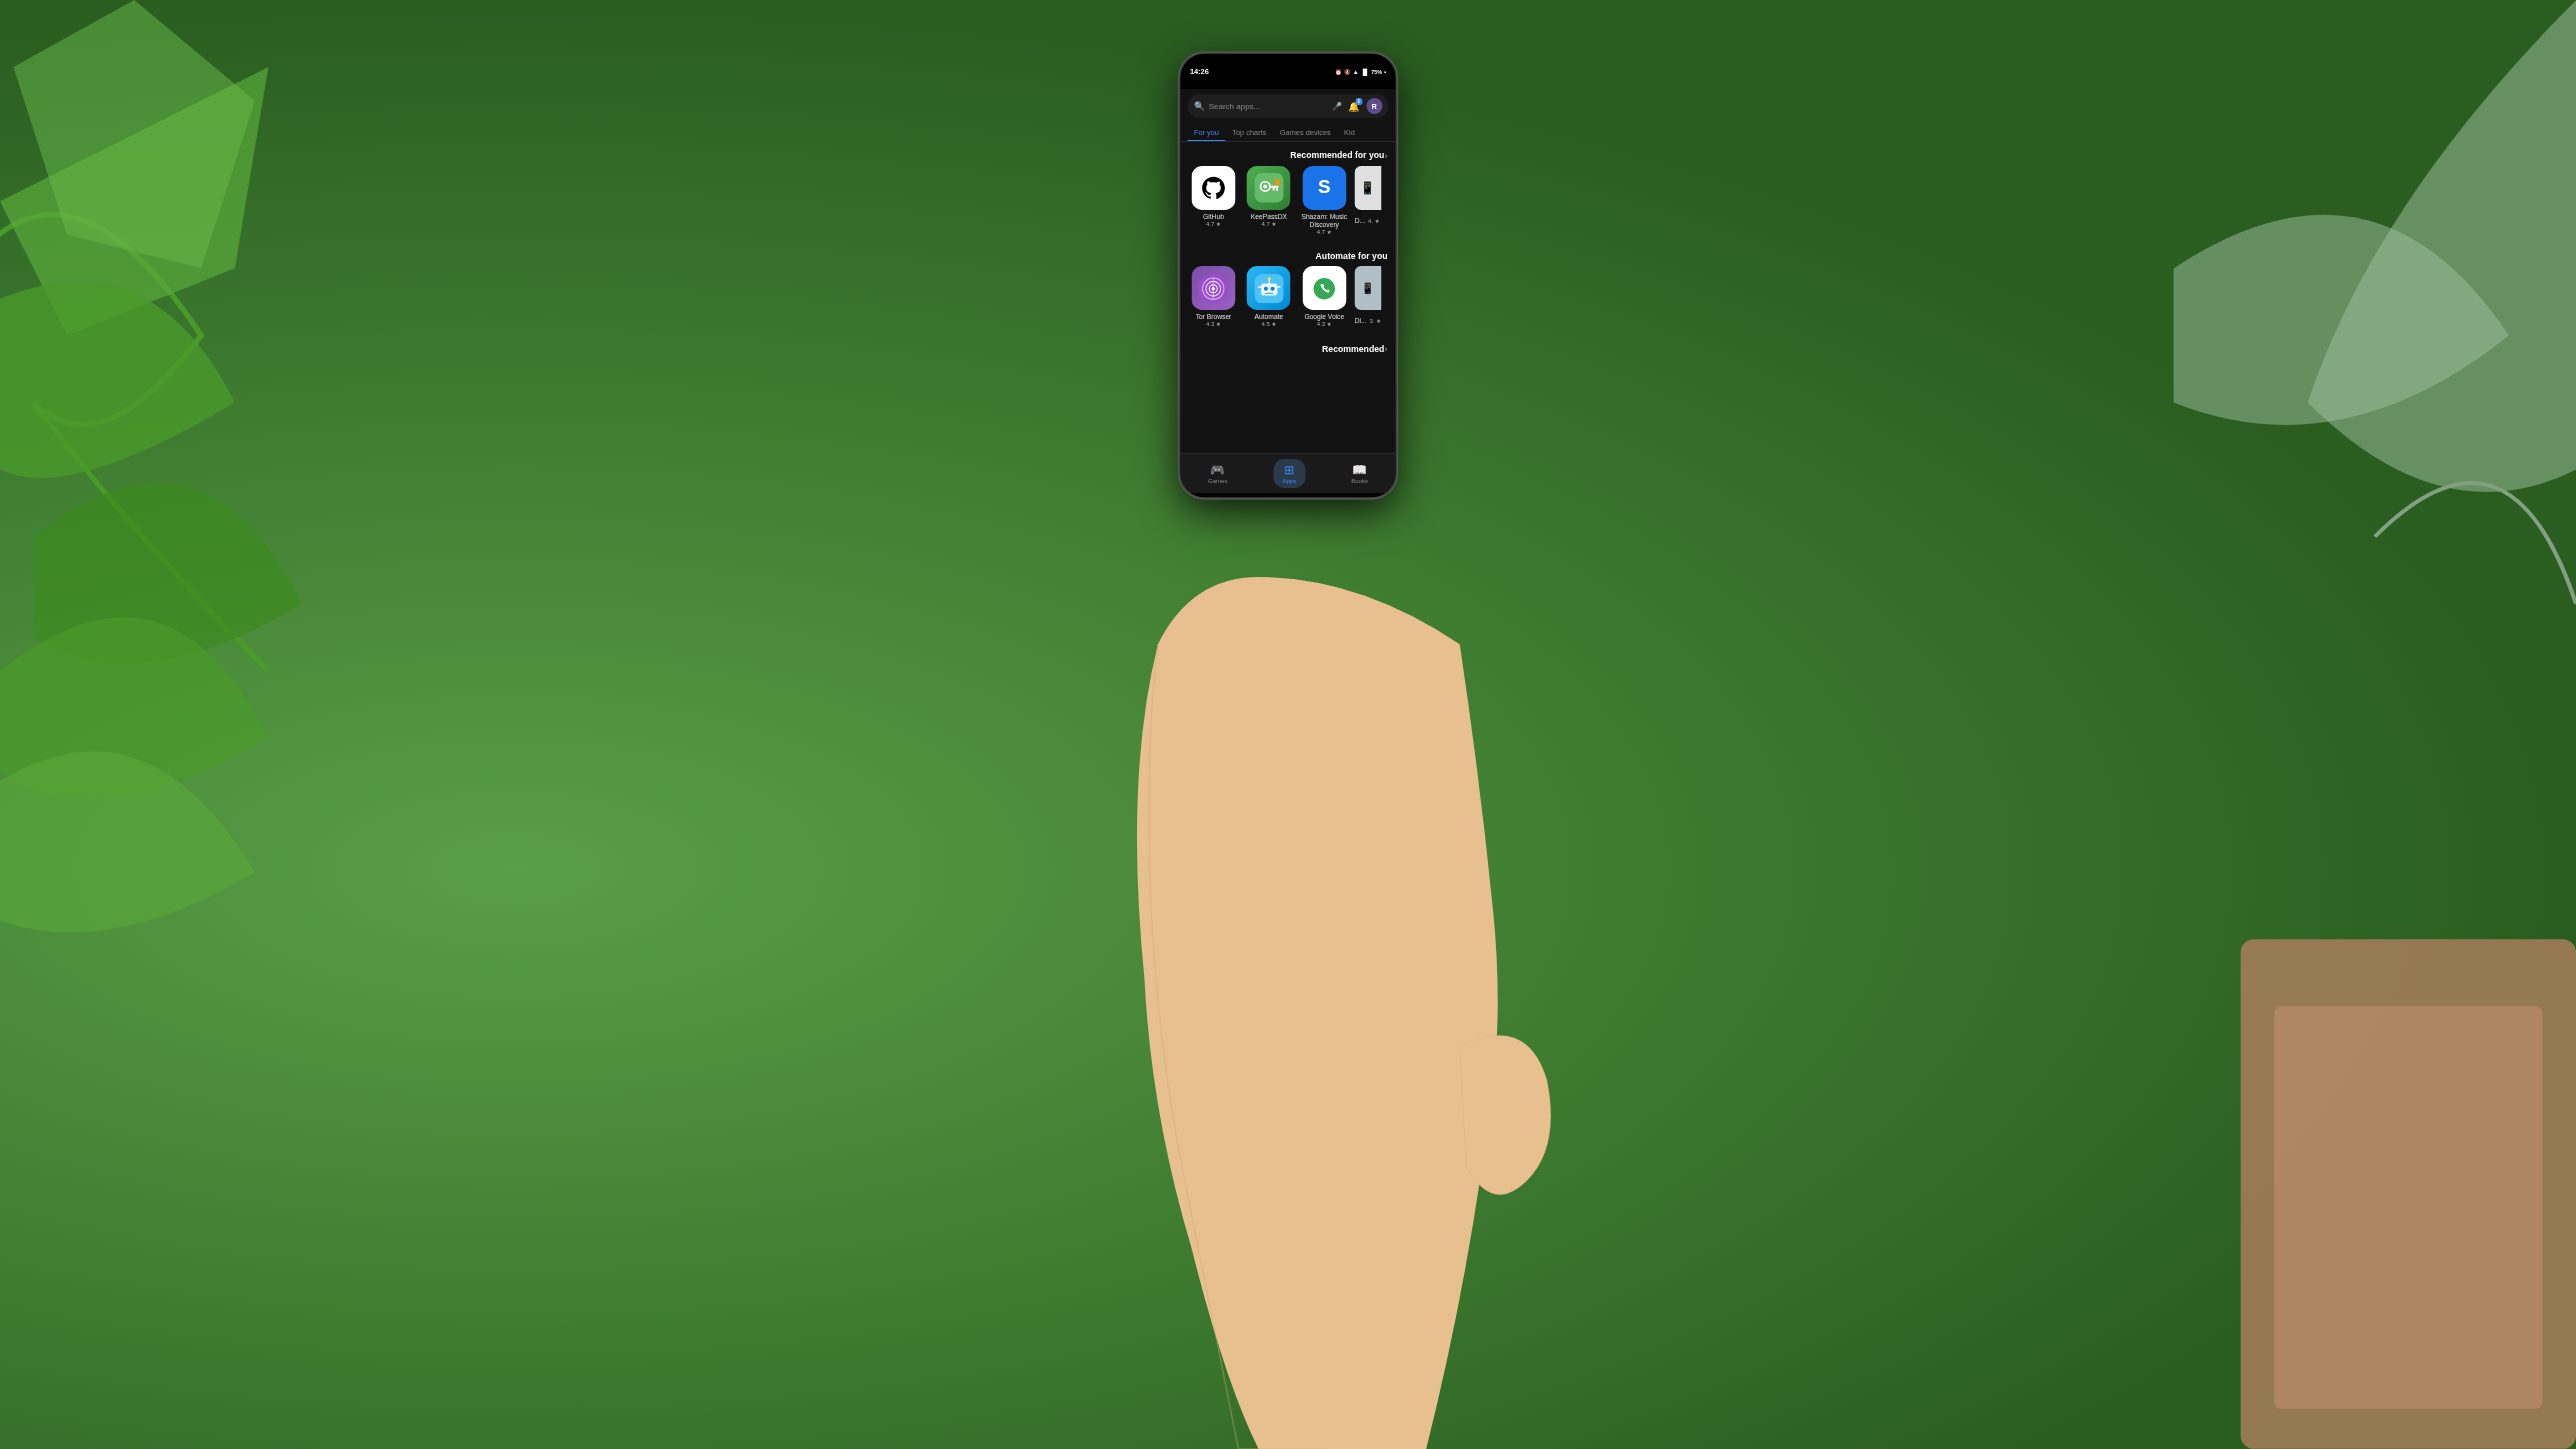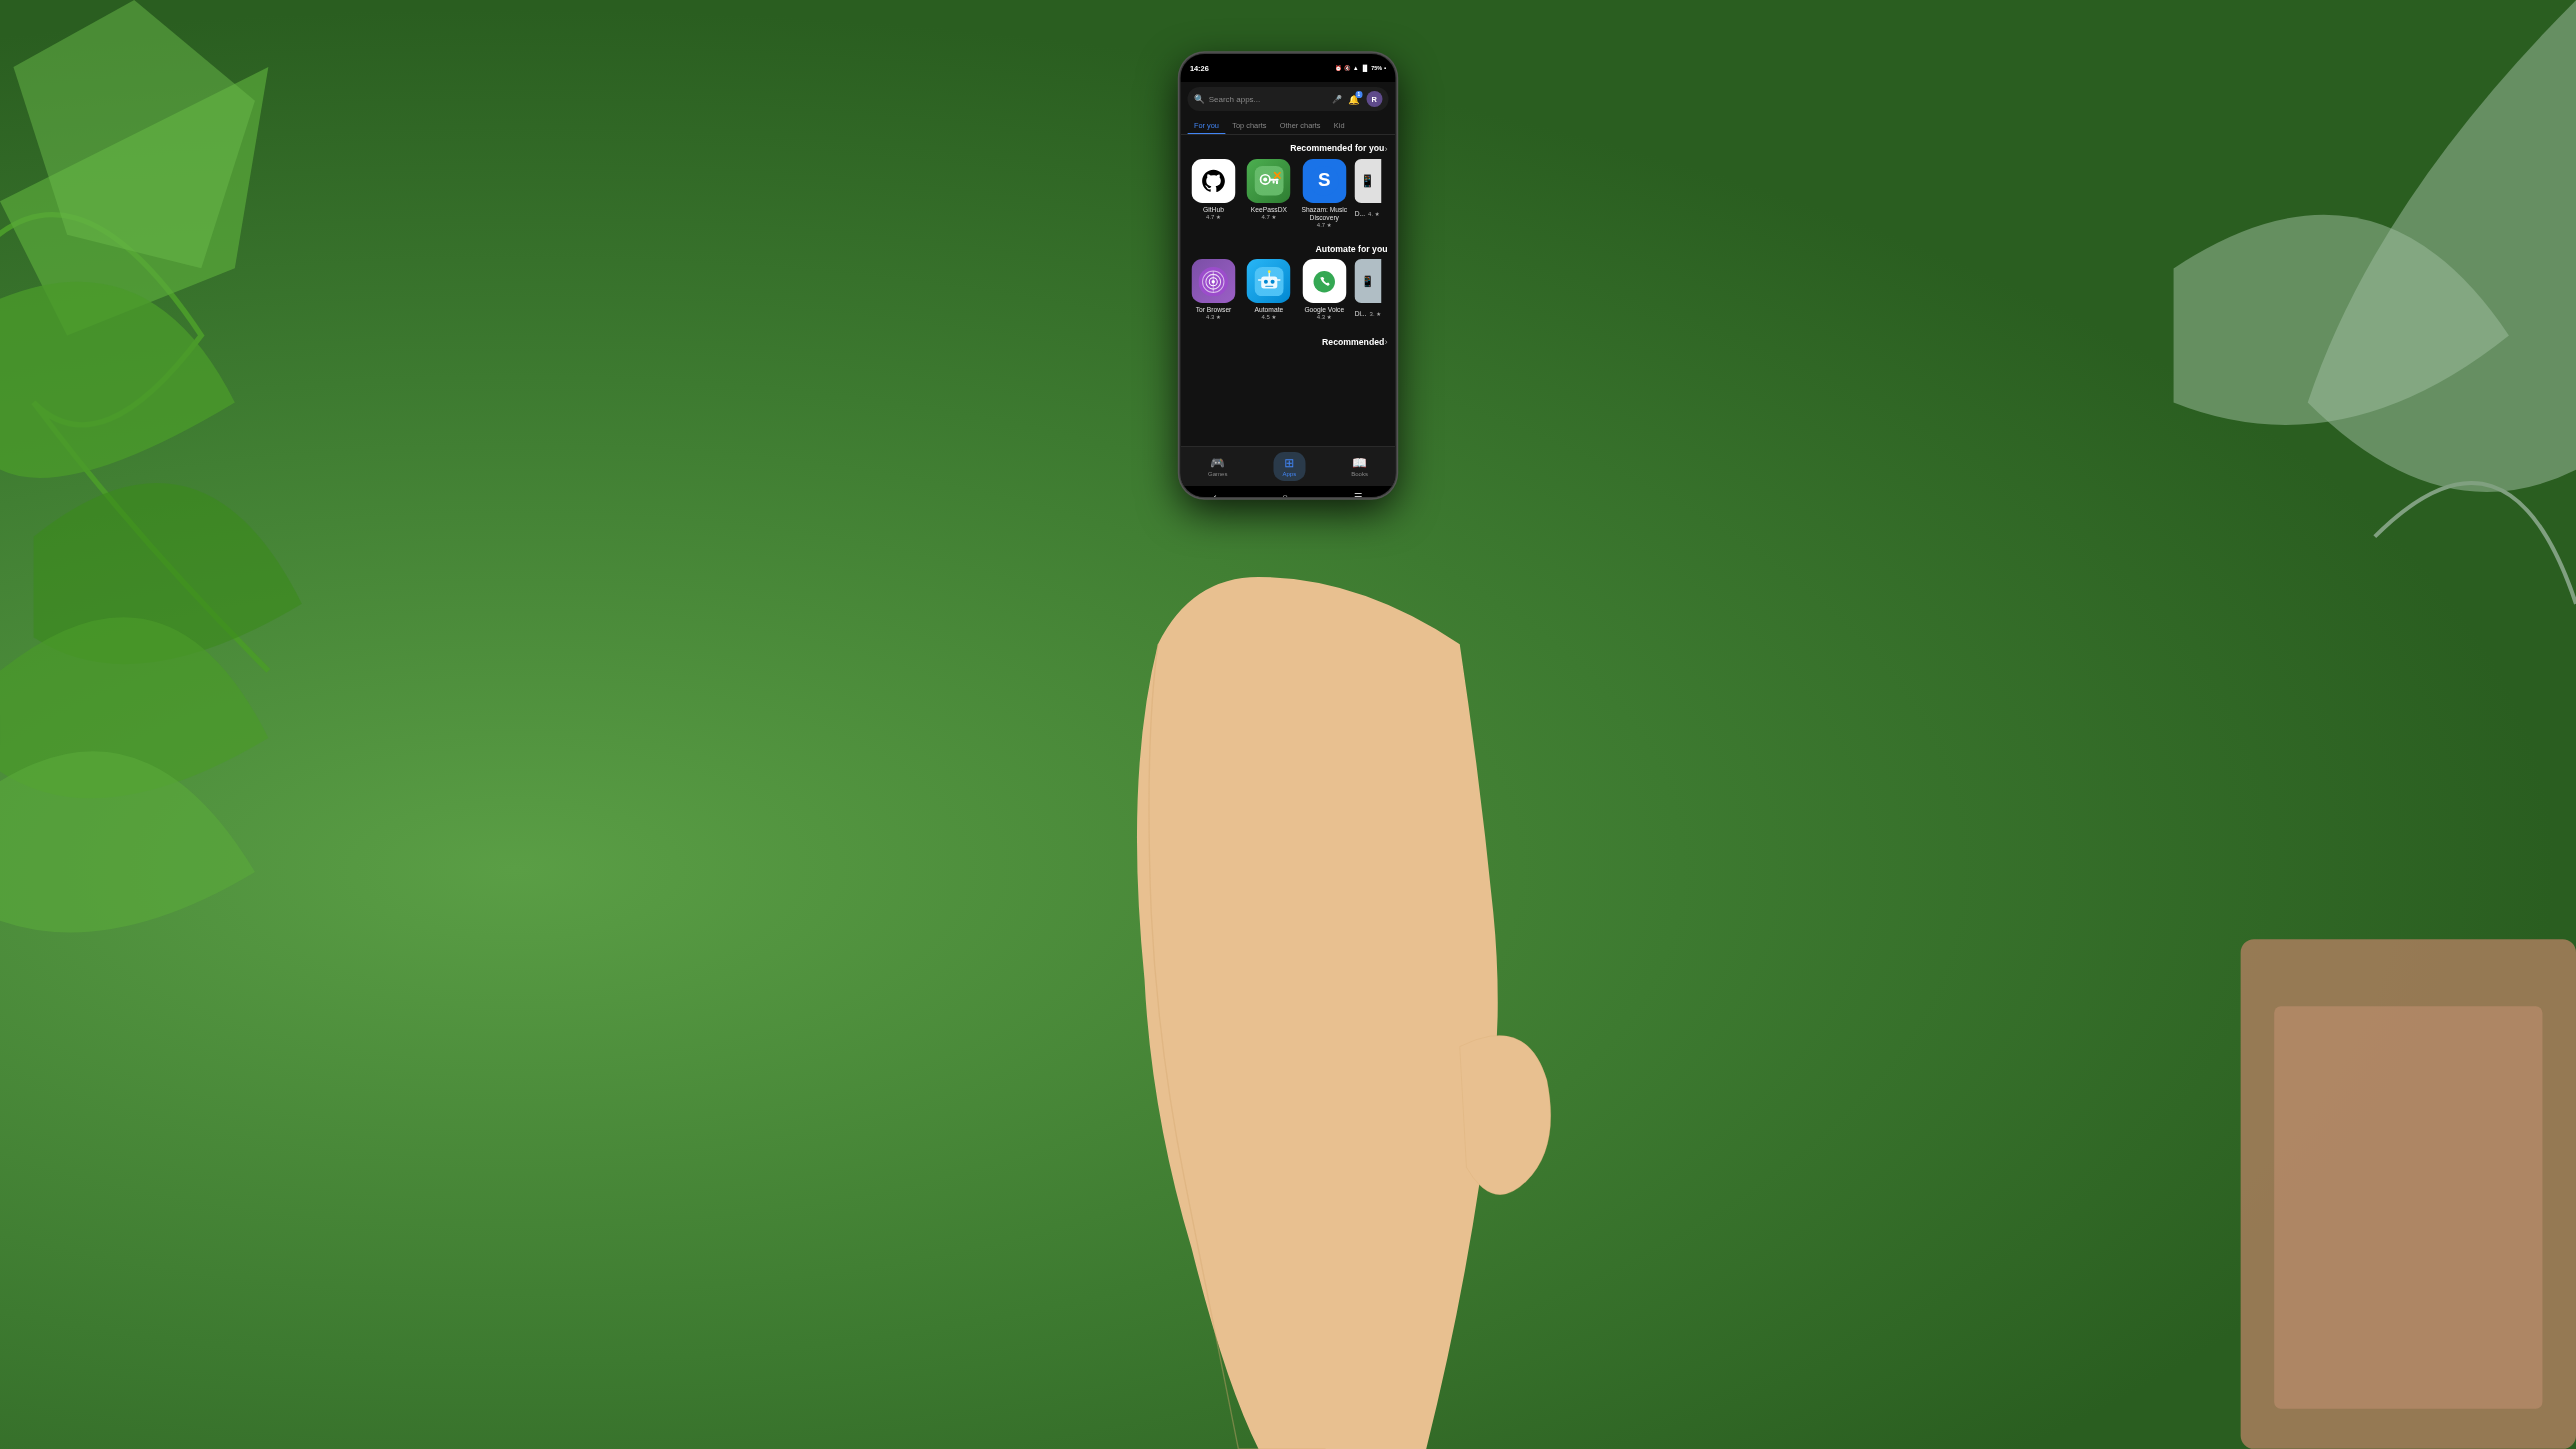--- a/index.html
+++ b/index.html
@@ -42,21 +42,21 @@
         0 0 0 2.7px #555,
         0 13.4px 40px rgba(0,0,0,0.8),
         inset 0 0 0 0.7px #2a2a2a;
       overflow: hidden;
       position: relative;
     }
 
     
     .status-bar {
       background: #000;
-      height: 28px;
+      height: 35px;
       display: flex;
       align-items: center;
       justify-content: space-between;
       padding: 0 9.4px;
       flex-shrink: 0;
     }
 
     .status-time {
       color: #fff;
       font-size: 7.4px;
@@ -464,21 +464,21 @@
         <div class="notif-badge">
           <span class="notif-icon">🔔</span>
           <span class="badge">1</span>
         </div>
         <div class="avatar">R</div>
       </div>
 
       <div class="nav-tabs">
         <div class="nav-tab active">For you</div>
         <div class="nav-tab">Top charts</div>
-        <div class="nav-tab">Other charts</div>
+        <div class="nav-tab">Games devices</div>
         <div class="nav-tab">Kid</div>
       </div>
 
       <div class="scroll-content">
 
         <div class="section-header">
           <span class="section-title">Recommended for you</span>
           <span class="arrow-icon">›</span>
         </div>
 

